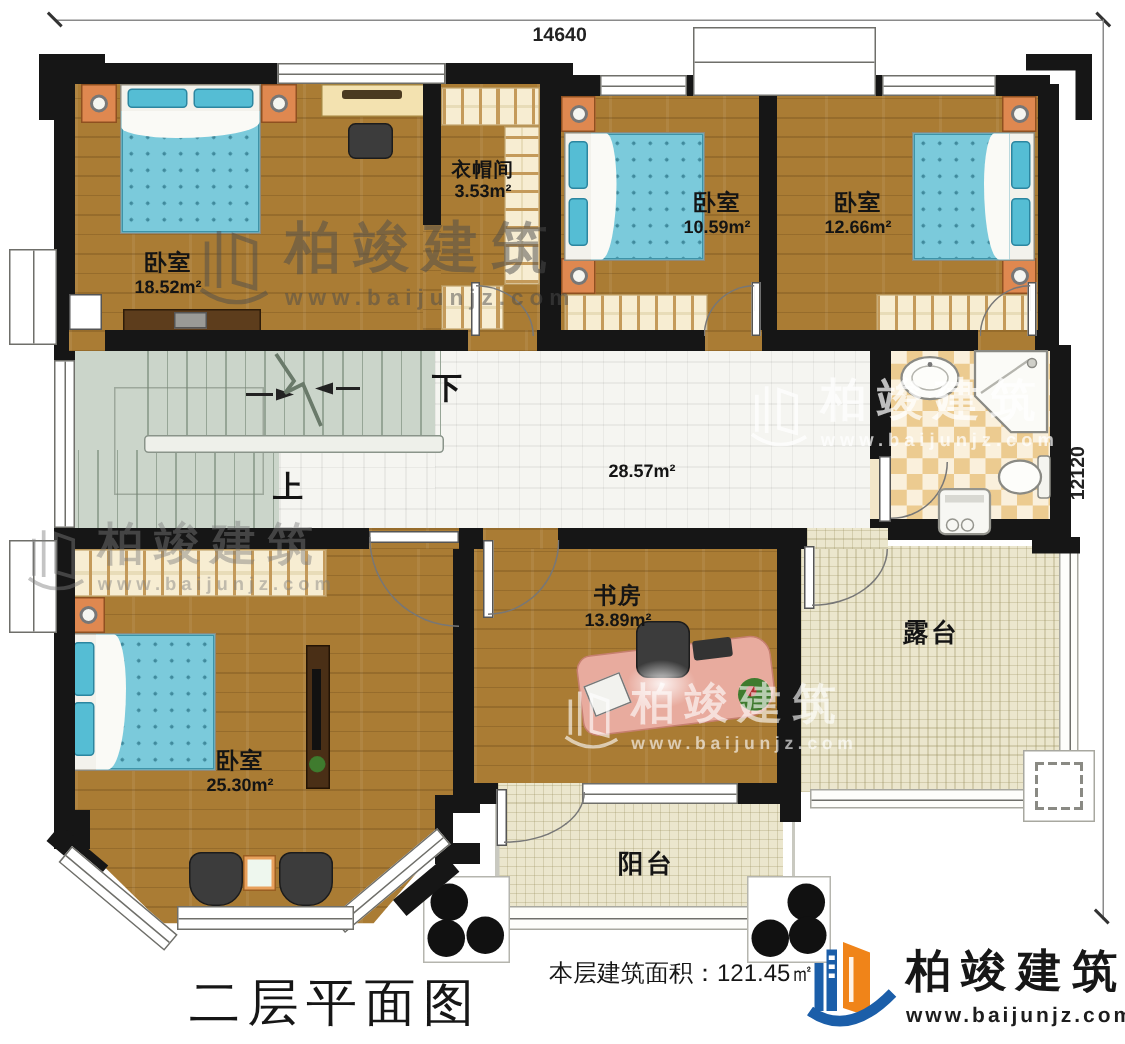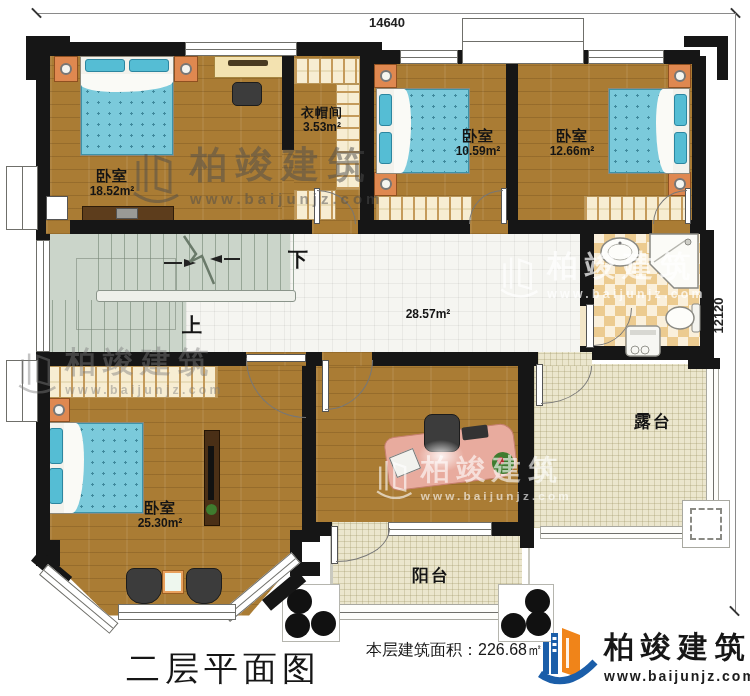--- a/index.html
+++ b/index.html
@@ -66,21 +66,21 @@
   .logo .u{font-size:14px;font-weight:800;letter-spacing:2px;color:#1d1d1d;white-space:nowrap;}
 </style>
 </head>
 <body>
 
 <div class="stage">
 
   <div class="a" style="left:36px;top:13px;width:700px;height:1px;background:#8a8a8a;"></div>
   <div class="tick" style="left:30px;top:12px;"></div>
   <div class="tick" style="left:729px;top:12px;"></div>
-  <div class="dim" style="left:355px;top:15px;width:64px;text-align:center;">14640</div>
+  <div class="dim" style="left:355px;top:15px;width:64px;text-align:left;">14640</div>
   <div class="a" style="left:735px;top:13px;width:1px;height:600px;background:#8a8a8a;"></div>
   <div class="tick" style="left:728px;top:610px;"></div>
   <div class="dim" style="left:688px;top:308px;width:60px;text-align:center;transform:rotate(-90deg);">12120</div>
 
   <div class="a wood" style="left:50px;top:50px;width:232px;height:172px;z-index:1;"></div>
   <div class="a wood" style="left:282px;top:50px;width:90px;height:172px;z-index:1;"></div>
   <div class="a wood" style="left:368px;top:62px;width:144px;height:160px;z-index:1;"></div>
   <div class="a wood" style="left:512px;top:62px;width:180px;height:160px;z-index:1;"></div>
   <div class="a sage" style="left:50px;top:222px;width:240px;height:80px;z-index:1;"></div>
   <div class="a sage" style="left:50px;top:296px;width:136px;height:58px;z-index:1;"></div>
@@ -333,21 +333,25 @@
     <div class="rname">卧室</div>
     <div class="rarea">12.66m²</div>
   </div>
   <div class="lbl rarea" style="left:368px;top:308px;width:120px;z-index:8;">
     <div>28.57m²</div>
   </div>
   <div class="lbl" style="left:100px;top:500px;width:120px;z-index:8;">
     <div class="rname">卧室</div>
     <div class="rarea">25.30m²</div>
   </div>
-  <div class="lbl big" style="left:610px;top:412px;width:86px;z-index:8;">
+  <div class="lbl" style="left:352px;top:390px;width:120px;z-index:8;">
+    <div class="rname">书房</div>
+    <div class="rarea">13.89m²</div>
+  </div>
+  <div class="lbl big" style="left:578px;top:412px;width:86px;z-index:8;">
     <div>露台</div>
   </div>
   <div class="lbl big" style="left:388px;top:566px;width:86px;z-index:8;">
     <div>阳台</div>
   </div>
 
   <div class="wm" style="left:130px;top:140px;color:rgba(75,75,75,.5);z-index:9;">
     <svg width="52" height="58" viewBox="0 0 52 58">
         <g stroke="currentColor" fill="none" stroke-width="3">
           <path d="M8,16 v30"></path>
@@ -399,21 +403,21 @@
         </g>
       </svg>
     <div>
       <div class="t1">柏竣建筑</div>
       <div class="t2">www.baijunjz.com</div>
     </div>
   </div>
 
   <div class="ptitle" style="left:118px;top:646px;z-index:10;">二层平面图</div>
   <div class="pinfo" style="left:366px;top:638px;z-index:10;">
-    <div>本层建筑面积：226.68㎡</div>
+    <div>本层建筑面积：121.45㎡</div>
   </div>
 
   <div class="logo" style="left:538px;top:622px;z-index:11;">
     <svg width="60" height="66" viewBox="0 0 60 66">
       <rect x="5" y="20" width="6" height="32" fill="#1b5ea9"></rect>
       <rect x="13" y="11" width="7" height="41" fill="#1b5ea9"></rect>
       <rect x="14.5" y="15" width="4" height="3" fill="#fff"></rect>
       <rect x="14.5" y="21" width="4" height="3" fill="#fff"></rect>
       <rect x="14.5" y="27" width="4" height="3" fill="#fff"></rect>
       <polygon points="24,6 42,13 42,56 24,50" fill="#f08419"></polygon>

